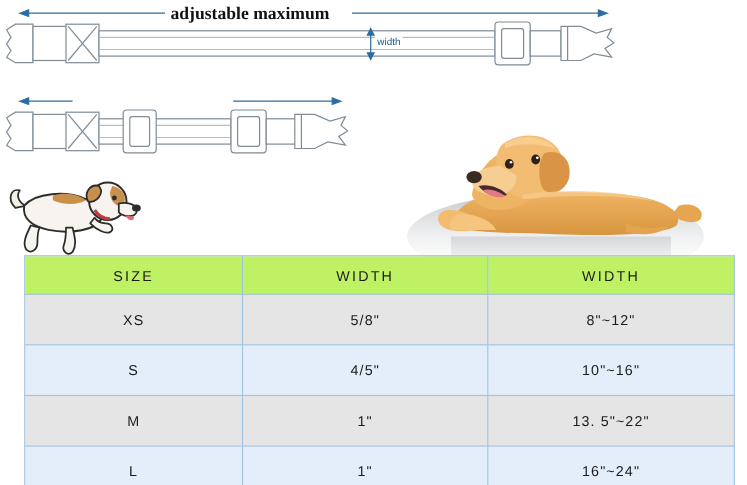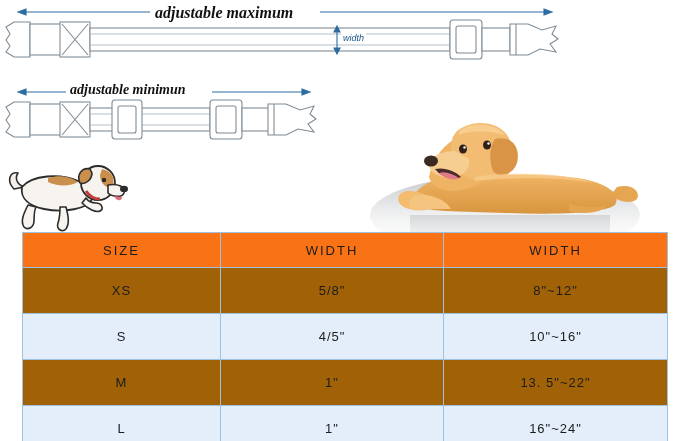--- a/index.html
+++ b/index.html
@@ -25,21 +25,20 @@
     height: 232px;
   }
 
   .diag-label {
     position: absolute;
     font-family: "Liberation Serif", serif;
     font-weight: bold;
     font-size: 15px;
     color: #111;
     white-space: nowrap;
-    font-style: italic;
   }
   #label-max {
     left: 155px;
     top: 4px;
     font-size: 16px;
   }
   #label-min {
     left: 70px;
     top: 82px;
     font-size: 14px;
@@ -66,27 +65,27 @@
     table-layout: fixed;
   }
   #size-table td, #size-table th {
     border: 1px solid #9fc2e0;
     text-align: center;
     font-weight: normal;
     color: #1c1c1c;
   }
   #size-table thead td {
     height: 32px;
-    background: #f97316;
+    background: #bef264;
     font-size: 13px;
     letter-spacing: 2px;
   }
   #size-table tbody td {
     height: 43px;
-    background: #a16207;
+    background: #e5e5e5;
     font-size: 13px;
     letter-spacing: 1px;
   }
   #size-table tbody tr:nth-child(even) td {
     background: #e3eefa;
   }
   .col-size { width: 195px; }
   .col-width { width: 220px; }
   .col-length { width: 221px; }
 
@@ -164,21 +163,20 @@
     <g stroke="#2d6ca3" fill="#2d6ca3" stroke-width="1.1">
       <line x1="22" y1="92" x2="66" y2="92"></line>
       <line x1="212" y1="92" x2="306" y2="92"></line>
       <polygon points="18,92 26,89 26,95"></polygon>
       <polygon points="310,92 302,89 302,95"></polygon>
     </g>
   </svg>
 
   <div class="diag-label" id="label-max">adjustable maximum</div>
 
-  <div class="diag-label" id="label-min">adjustable minimun</div>
 
   <div class="diag-label" id="label-width">width</div>
 </div>
 
 <svg id="running-dog" width="130" height="80" viewBox="0 0 130 80">
 
   <path d="M10 34 C2 26 6 16 14 18 C10 24 14 30 20 32 Z" fill="#f3f0ea" stroke="#2c2c2c" stroke-width="1.6" stroke-linejoin="round"></path>
 
   <path d="M18 32 C28 20 56 18 74 26 C84 30 90 36 88 44 C84 54 60 58 40 54 C26 51 16 44 18 32 Z" fill="#f7f4ef" stroke="#2c2c2c" stroke-width="1.8" stroke-linejoin="round"></path>
 

